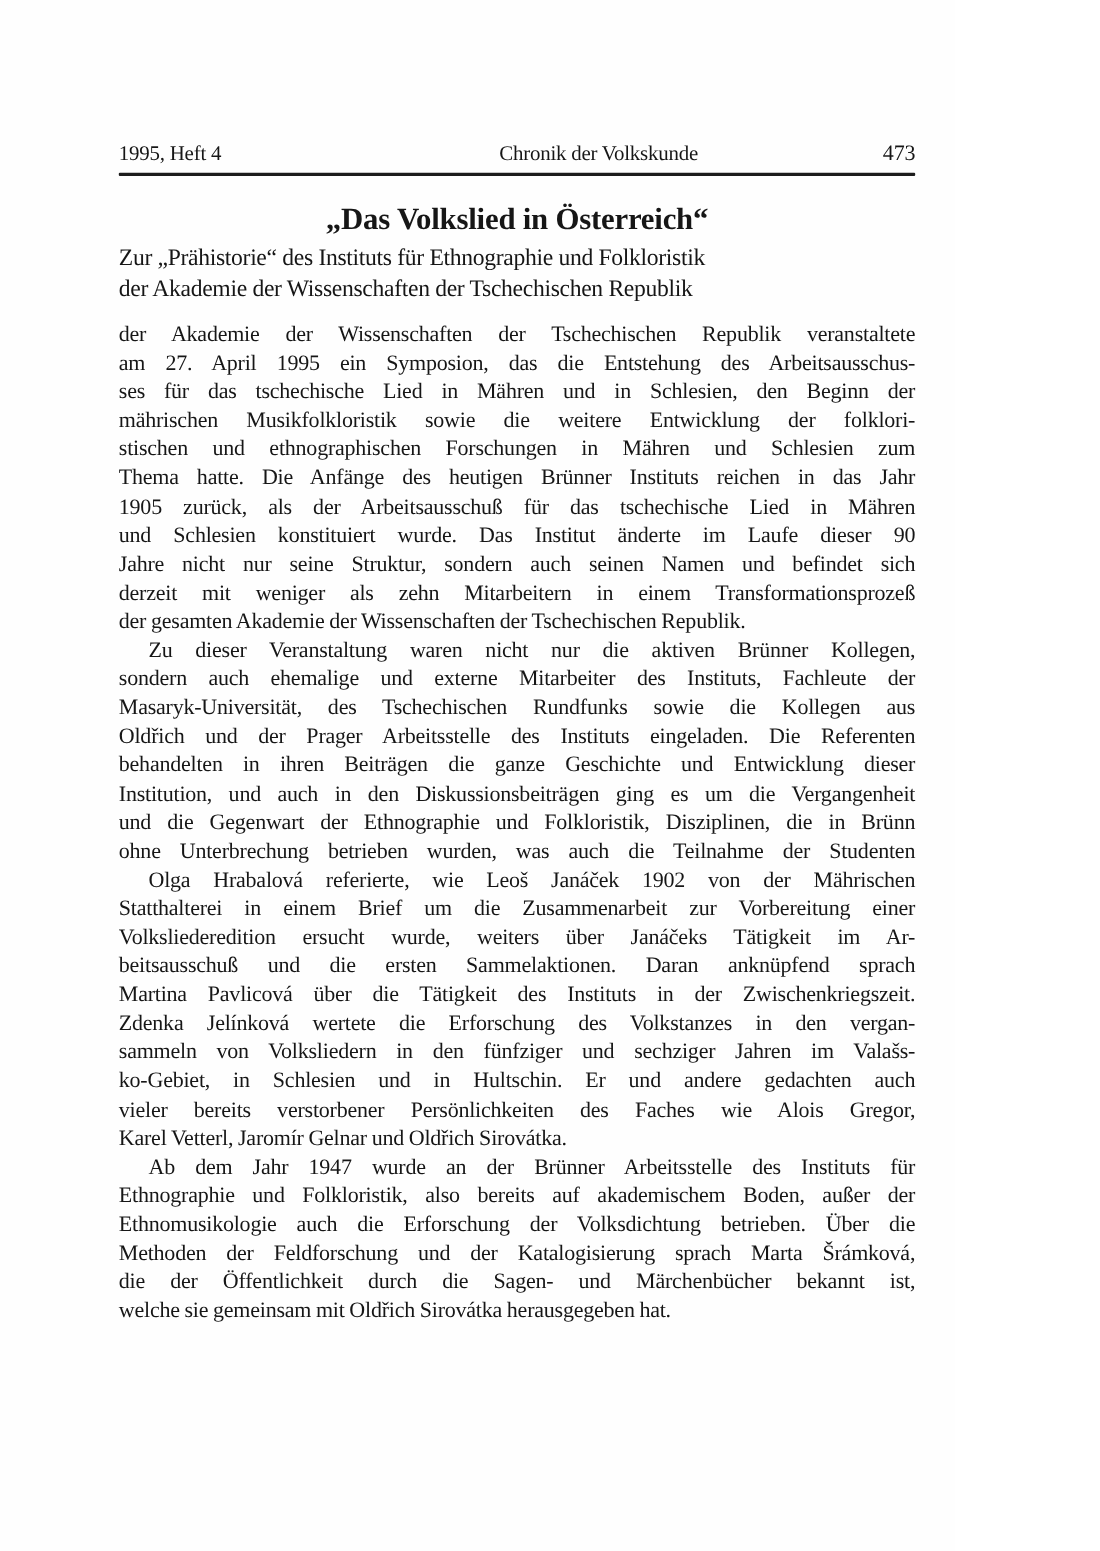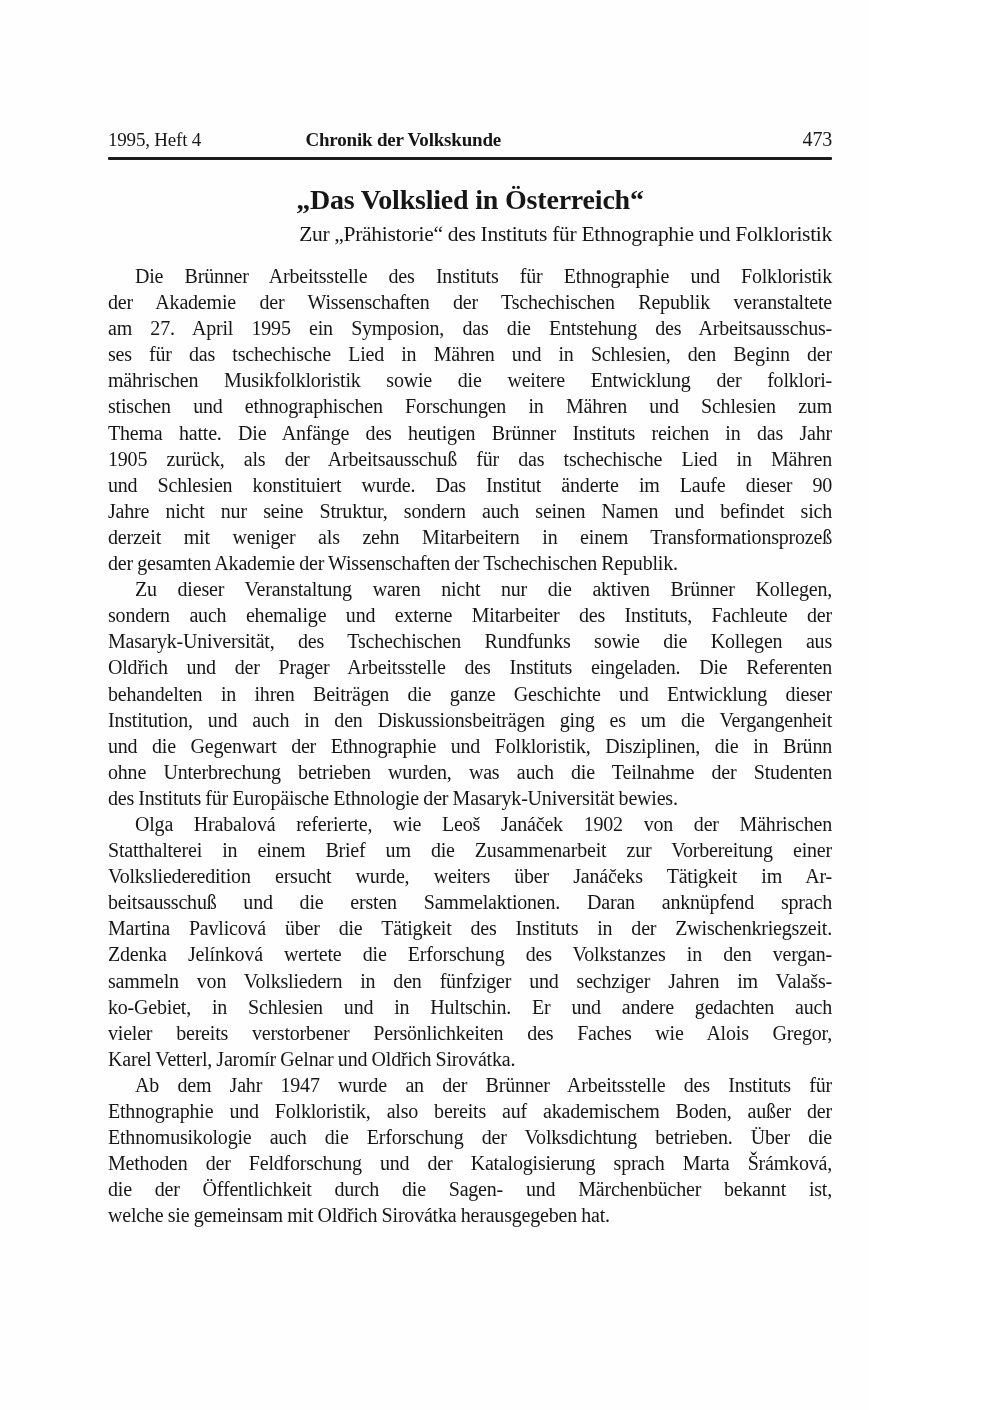--- a/index.html
+++ b/index.html
@@ -21,39 +21,39 @@
     width: 724px;
   }
   .header-row {
     display: flex;
     align-items: baseline;
     font-size: 19px;
     letter-spacing: -0.2px;
     line-height: 23px;
   }
   .header-left  { flex: 1.2; text-align: left; }
-  .header-center{ flex: 2;   text-align: left; font-weight: bold; }
+  .header-center{ flex: 2;   text-align: right; }
   .header-right { flex: 1.2; text-align: right; font-size: 20px; }
   .rule {
     height: 3px;
     background: #1c1c1c;
     margin-top: 6px;
     border-radius: 1px;
   }
   h1.title {
     margin: 25px 0 0 0;
     text-align: center;
     font-size: 28px;
     line-height: 30px;
     font-weight: bold;
     letter-spacing: -0.2px;
   }
   .subtitle-wrap { margin-top: 5px; }
   .subtitle {
-    text-align: right;
+    text-align: left;
     font-size: 21.5px;
     line-height: 28px;
     letter-spacing: -0.3px;
   }
   .article {
     margin-top: 15px;
     font-size: 20px;
     line-height: 26.1px;
     letter-spacing: -0.2px;
     word-spacing: -0.5px;
@@ -77,25 +77,25 @@
       <span class="header-center">Chronik der Volkskunde</span>
       <span class="header-right">473</span>
     </div>
 
     <div class="rule"></div>
 
     <h1 class="title">„Das Volkslied in Österreich“</h1>
 
     <div class="subtitle-wrap">
       <div class="subtitle">Zur „Prähistorie“ des Instituts für Ethnographie und Folkloristik</div>
+      <div class="subtitle">der Akademie der Wissenschaften der Tschechischen Republik</div>
     </div>
 
     <div class="article">
         <div class="para">
-          <div class="line first">Die Brünner Arbeitsstelle des Instituts für Ethnographie und Folkloristik</div>
           <div class="line">der Akademie der Wissenschaften der Tschechischen Republik veranstaltete</div>
           <div class="line">am 27. April 1995 ein Symposion, das die Entstehung des Arbeitsausschus-</div>
           <div class="line">ses für das tschechische Lied in Mähren und in Schlesien, den Beginn der</div>
           <div class="line">mährischen Musikfolkloristik sowie die weitere Entwicklung der folklori-</div>
           <div class="line">stischen und ethnographischen Forschungen in Mähren und Schlesien zum</div>
           <div class="line">Thema hatte. Die Anfänge des heutigen Brünner Instituts reichen in das Jahr</div>
           <div class="line">1905 zurück, als der Arbeitsausschuß für das tschechische Lied in Mähren</div>
           <div class="line">und Schlesien konstituiert wurde. Das Institut änderte im Laufe dieser 90</div>
           <div class="line">Jahre nicht nur seine Struktur, sondern auch seinen Namen und befindet sich</div>
           <div class="line">derzeit mit weniger als zehn Mitarbeitern in einem Transformationsprozeß</div>
@@ -103,21 +103,20 @@
         </div>
         <div class="para">
           <div class="line first">Zu dieser Veranstaltung waren nicht nur die aktiven Brünner Kollegen,</div>
           <div class="line">sondern auch ehemalige und externe Mitarbeiter des Instituts, Fachleute der</div>
           <div class="line">Masaryk-Universität, des Tschechischen Rundfunks sowie die Kollegen aus</div>
           <div class="line">Oldřich und der Prager Arbeitsstelle des Instituts eingeladen. Die Referenten</div>
           <div class="line">behandelten in ihren Beiträgen die ganze Geschichte und Entwicklung dieser</div>
           <div class="line">Institution, und auch in den Diskussionsbeiträgen ging es um die Vergangenheit</div>
           <div class="line">und die Gegenwart der Ethnographie und Folkloristik, Disziplinen, die in Brünn</div>
           <div class="line">ohne Unterbrechung betrieben wurden, was auch die Teilnahme der Studenten</div>
-          <div class="line last">des Instituts für Europäische Ethnologie der Masaryk-Universität bewies.</div>
         </div>
         <div class="para">
           <div class="line first">Olga Hrabalová referierte, wie Leoš Janáček 1902 von der Mährischen</div>
           <div class="line">Statthalterei in einem Brief um die Zusammenarbeit zur Vorbereitung einer</div>
           <div class="line">Volksliederedition ersucht wurde, weiters über Janáčeks Tätigkeit im Ar-</div>
           <div class="line">beitsausschuß und die ersten Sammelaktionen. Daran anknüpfend sprach</div>
           <div class="line">Martina Pavlicová über die Tätigkeit des Instituts in der Zwischenkriegszeit.</div>
           <div class="line">Zdenka Jelínková wertete die Erforschung des Volkstanzes in den vergan-</div>
           <div class="line">sammeln von Volksliedern in den fünfziger und sechziger Jahren im Valašs-</div>
           <div class="line">ko-Gebiet, in Schlesien und in Hultschin. Er und andere gedachten auch</div>

